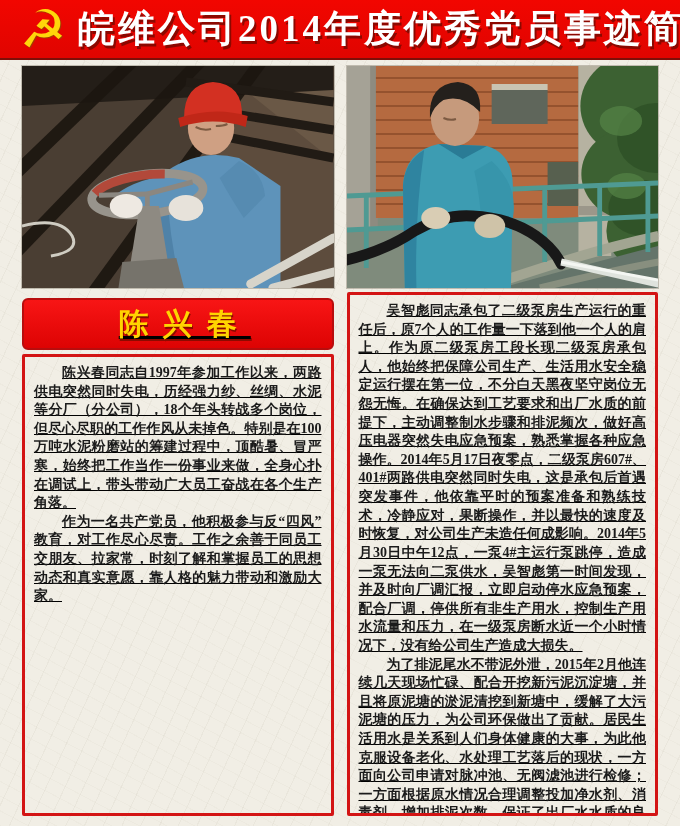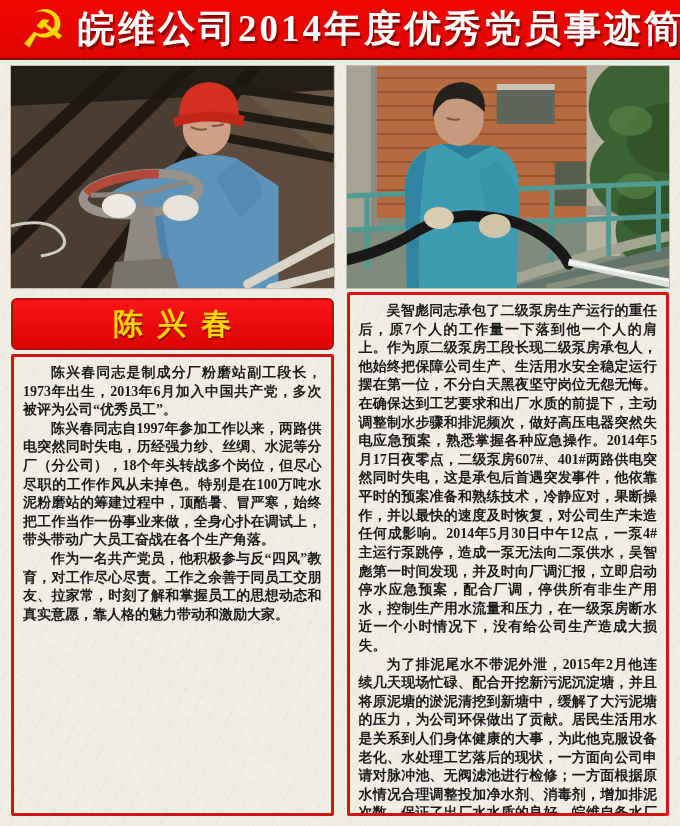--- a/index.html
+++ b/index.html
@@ -27,22 +27,23 @@
     text-shadow:1px 1px 0 #a33c00;
   }
   .title{
     flex:1;margin:0;text-align:center;
     color:#ffffff;font-size:37px;font-weight:bold;letter-spacing:3px;
     text-shadow:2px 3px 0 rgba(90,10,0,.65);
     white-space:nowrap;
   }
   
   .columns{
-    display:flex;gap:13px;padding:6px 11px 8px;box-sizing:border-box;
+    display:flex;gap:13px;padding:6px 22px 8px;box-sizing:border-box;
     height:764px;
+    text-decoration:underline;
   }
   .col{flex:1;display:flex;flex-direction:column;min-width:0;}
   .photo{
     height:222px;flex:0 0 222px;overflow:hidden;background:#666;
     box-shadow:0 0 0 1px rgba(120,110,95,.4);
   }
   .photo svg{display:block;width:100%;height:100%;}
   .name-banner{
     margin-top:10px;height:52px;flex:0 0 52px;
     background:linear-gradient(#f81515,#dd0303);
@@ -119,21 +120,20 @@
           </g>
           <path d="M0,160 Q40,150 52,170 Q60,185 30,190" fill="none" stroke="#cfccc2" stroke-width="3"></path>
         </svg>
       </div>
 
       <div class="name-banner">
         <span>陈兴春</span>
       </div>
 
       <div class="bio-box">
-        <p>陈兴春同志是制成分厂粉磨站副工段长，1973年出生，2013年6月加入中国共产党，多次被评为公司“优秀员工”。</p>
         <p>陈兴春同志自1997年参加工作以来，两路供电突然同时失电，历经强力纱、丝绸、水泥等分厂（分公司），18个年头转战多个岗位，但尽心尽职的工作作风从未掉色。特别是在100万吨水泥粉磨站的筹建过程中，顶酷暑、冒严寒，始终把工作当作一份事业来做，全身心扑在调试上，带头带动广大员工奋战在各个生产角落。</p>
         <p>作为一名共产党员，他积极参与反“四风”教育，对工作尽心尽责。工作之余善于同员工交朋友、拉家常，时刻了解和掌握员工的思想动态和真实意愿，靠人格的魅力带动和激励大家。</p>
       </div>
     </section>
 
     <section class="col">
 
       <div class="photo" role="img" aria-label="工人身穿青蓝色工作服，在红砖厂房与绿树、沉淀池栏杆旁手持黑色水管喷水作业">
         <svg viewBox="0 0 323 222" preserveAspectRatio="none">
           <rect width="323" height="222" fill="#7f8b7c"></rect>

